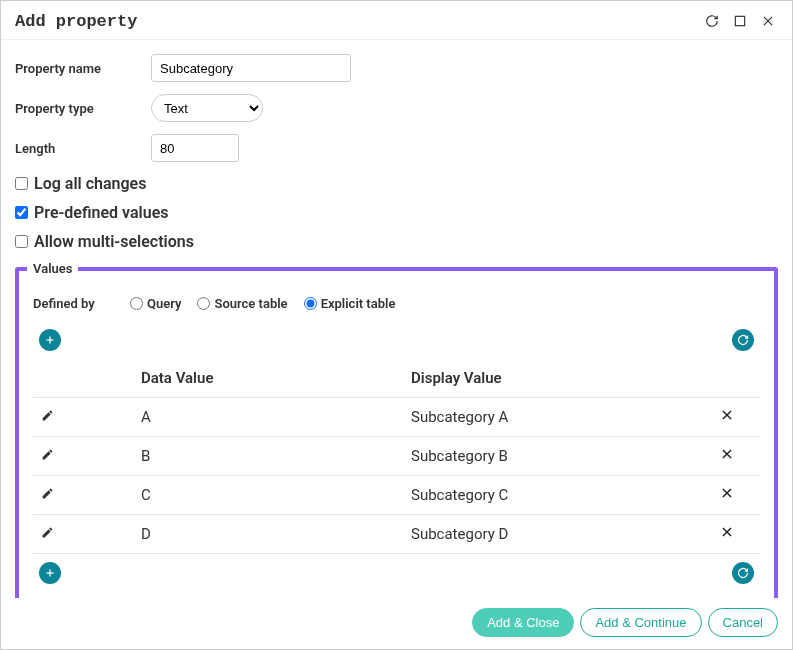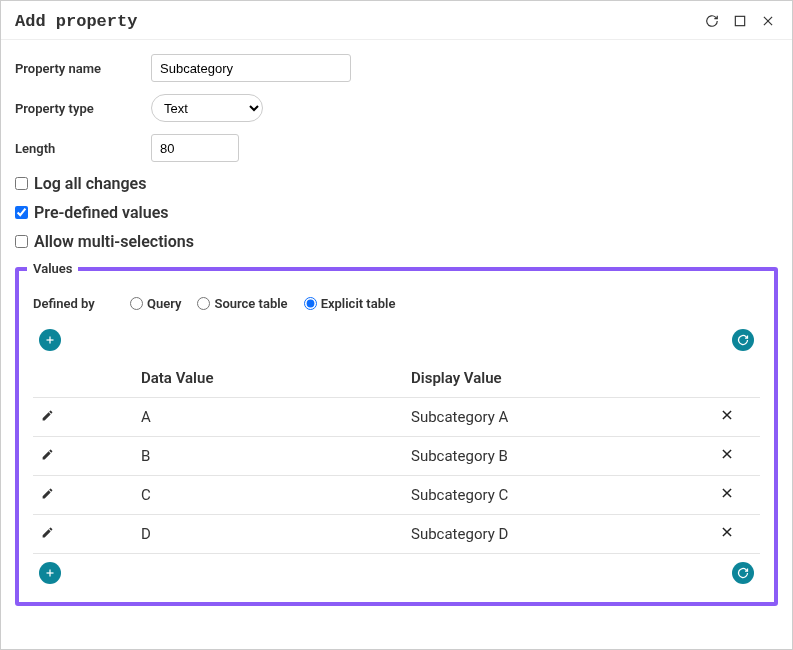--- a/index.html
+++ b/index.html
@@ -391,14 +391,19 @@
           <svg viewBox="0 0 24 24">
               <path d="M21 12a9 9 0 1 1-3-6.7L21 8"></path>
               <polyline points="21 3 21 8 16 8"></polyline>
             </svg>
         </button>
       </div>
     </fieldset>
 
   </div>
 
+  <div class="dialog-footer">
+    <button class="btn btn-primary">Add &amp; Close</button>
+    <button class="btn">Add &amp; Continue</button>
+    <button class="btn">Cancel</button>
+  </div>
 
 </div>
 
 </body></html>

